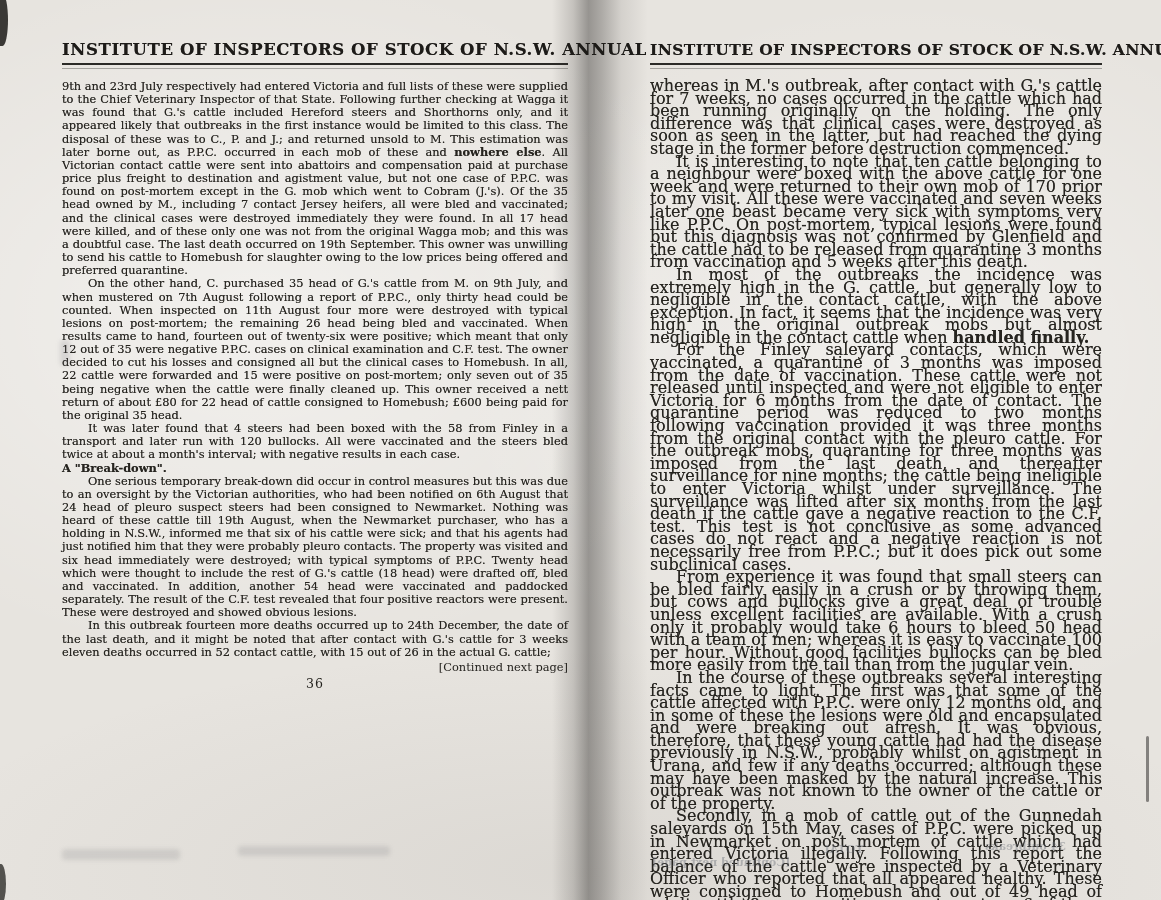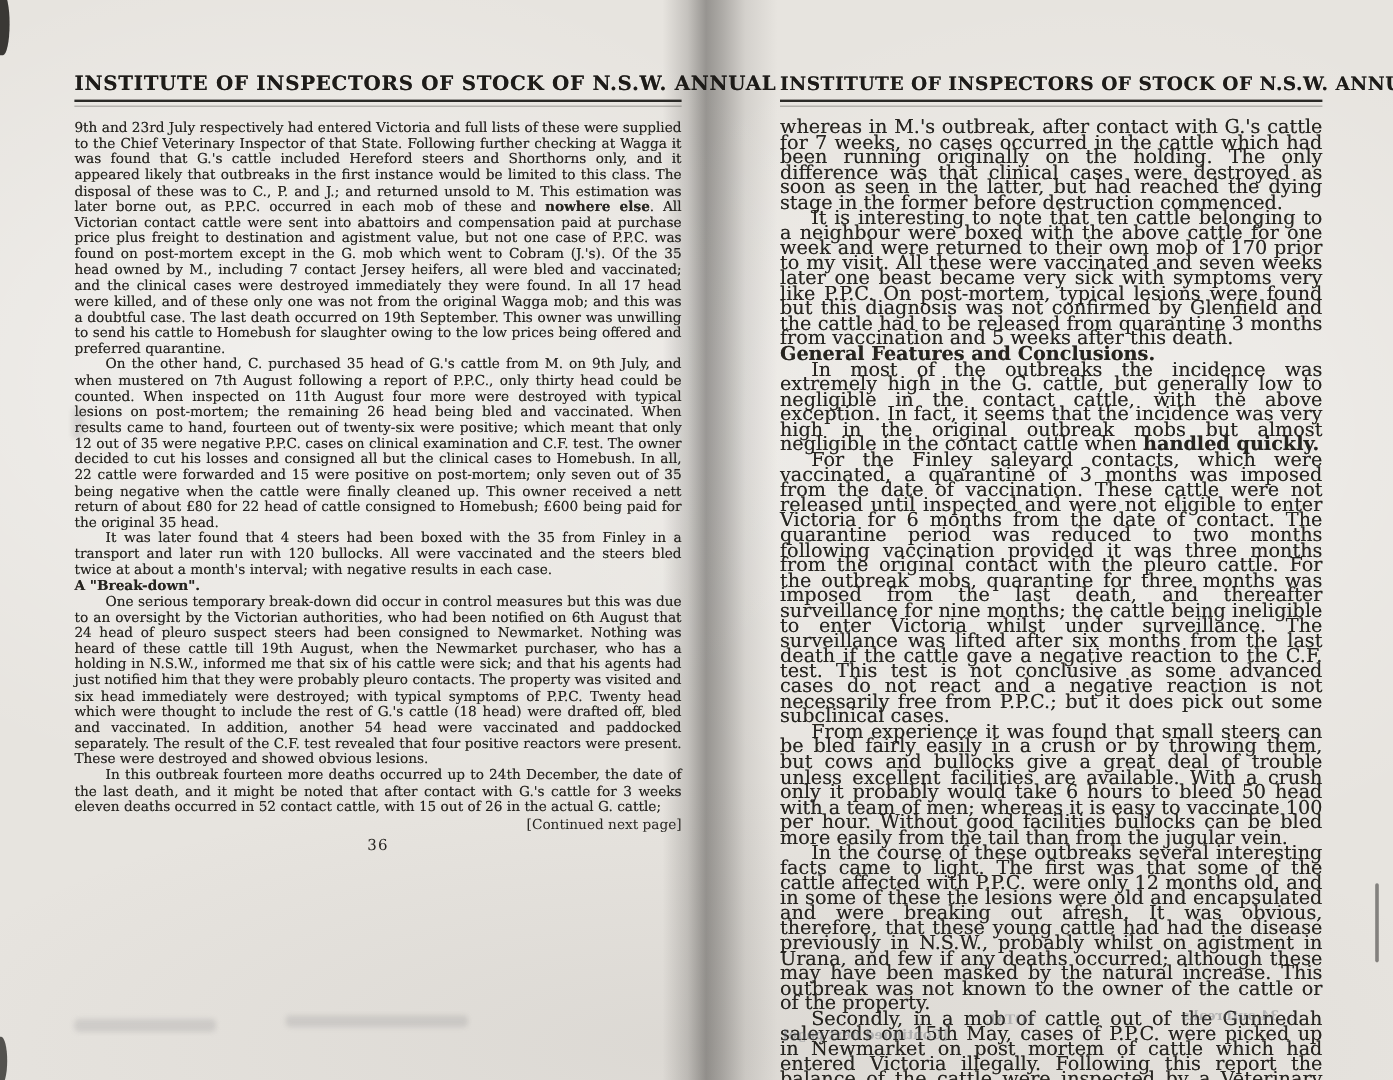--- a/index.html
+++ b/index.html
@@ -20,21 +20,21 @@
   
   .corner-mark{position:absolute;background:#3a3835;border-radius:0 60% 60% 0;}
   .corner-top-left{left:-3px;top:-6px;width:11px;height:52px;}
   .corner-bottom-left{left:-4px;top:864px;width:10px;height:40px;opacity:.85;}
   .edge-streak{position:absolute;left:1146px;top:736px;width:3px;height:66px;
                background:rgba(50,48,45,.55);border-radius:2px;filter:blur(.5px);}
   .smudge{position:absolute;filter:blur(2px);background:rgba(110,112,118,.18);border-radius:4px;}
   .ghost{position:absolute;transform:scaleX(-1);color:rgba(95,100,110,.38);
          filter:blur(.6px);font-weight:bold;font-size:11px;white-space:nowrap;}
 
-  .page{position:absolute;top:60px;}
+  .page{position:absolute;top:40px;}
   .page-left{left:62px;width:506px;}
   .page-right{left:650px;width:452px;}
 
   .running-head{font-weight:bold;text-align:justify;text-align-last:justify;
                 white-space:nowrap;color:#1d1b18;
                 text-shadow:0 0 .5px rgba(0,0,0,.55);}
   .page-left  .running-head{font-size:16.5px;letter-spacing:.6px;}
   .page-right .running-head{font-size:15.5px;letter-spacing:.4px;}
   .head-rule{height:2px;background:#2b2a27;margin-top:4px;}
   .head-rule-echo{height:1px;background:rgba(43,42,39,.35);margin-top:3px;}
@@ -60,38 +60,37 @@
 
   <div class="gutter"></div>
 
   <div class="page page-left">
     <div class="running-head">INSTITUTE OF INSPECTORS OF STOCK OF N.S.W. ANNUAL</div>
     <div class="head-rule"></div>
     <div class="head-rule-echo"></div>
     <div class="body-text">
         <p class=""><span>9th and 23rd July respectively had entered Victoria and full lists of these were supplied to the Chief Veterinary Inspector of that State.  Following further checking at Wagga it was found that G.'s cattle included Hereford steers and Shorthorns only, and it appeared likely that outbreaks in the first instance would be limited to this class.  The disposal of these was to C., P. and J.; and returned unsold to M.  This estimation was later borne out, as P.P.C. occurred in each mob of these and </span><b>nowhere else</b><span>.  All Victorian contact cattle were sent into abattoirs and compensation paid at purchase price plus freight to destination and agistment value, but not one case of P.P.C. was found on post-mortem except in the G. mob which went to Cobram (J.'s).  Of the 35 head owned by M., including 7 contact Jersey heifers, all were bled and vaccinated; and the clinical cases were destroyed immediately they were found.  In all 17 head were killed, and of these only one was not from the original Wagga mob; and this was a doubtful case.  The last death occurred on 19th September.  This owner was unwilling to send his cattle to Homebush for slaughter owing to the low prices being offered and preferred quarantine.</span></p>
         <p class="indent"><span>On the other hand, C. purchased 35 head of G.'s cattle from M. on 9th July, and when mustered on 7th August following a report of P.P.C., only thirty head could be counted.  When inspected on 11th August four more were destroyed with typical lesions on post-mortem; the remaining 26 head being bled and vaccinated.  When results came to hand, fourteen out of twenty-six were positive; which meant that only 12 out of 35 were negative P.P.C. cases on clinical examination and C.F. test.  The owner decided to cut his losses and consigned all but the clinical cases to Homebush.  In all, 22 cattle were forwarded and 15 were positive on post-mortem; only seven out of 35 being negative when the cattle were finally cleaned up.  This owner received a nett return of about £80 for 22 head of cattle consigned to Homebush; £600 being paid for the original 35 head.</span></p>
-        <p class="indent"><span>It was later found that 4 steers had been boxed with the 35 from Finley in a transport and later run with 120 bullocks.  All were vaccinated and the steers bled twice at about a month's interval; with negative results in each case.</span></p>
+        <p class="indent"><span>It was later found that 4 steers had been boxed with the 58 from Finley in a transport and later run with 120 bullocks.  All were vaccinated and the steers bled twice at about a month's interval; with negative results in each case.</span></p>
         <p class="section-heading"><span>A "Break-down".</span></p>
         <p class="indent"><span>One serious temporary break-down did occur in control measures but this was due to an oversight by the Victorian authorities, who had been notified on 6th August that 24 head of pleuro suspect steers had been consigned to Newmarket.  Nothing was heard of these cattle till 19th August, when the Newmarket purchaser, who has a holding in N.S.W., informed me that six of his cattle were sick; and that his agents had just notified him that they were probably pleuro contacts.  The property was visited and six head immediately were destroyed; with typical symptoms of P.P.C.  Twenty head which were thought to include the rest of G.'s cattle (18 head) were drafted off, bled and vaccinated.  In addition, another 54 head were vaccinated and paddocked separately.  The result of the C.F. test revealed that four positive reactors were present.  These were destroyed and showed obvious lesions.</span></p>
         <p class="indent"><span>In this outbreak fourteen more deaths occurred up to 24th December, the date of the last death, and it might be noted that after contact with G.'s cattle for 3 weeks eleven deaths occurred in 52 contact cattle, with 15 out of 26 in the actual G. cattle;</span></p>
       </div>
     <div class="footer-note">[Continued next page]</div>
     <div class="page-num">36</div>
   </div>
 
   <div class="page page-right">
     <div class="running-head">INSTITUTE OF INSPECTORS OF STOCK OF N.S.W. ANNUAL</div>
     <div class="head-rule"></div>
     <div class="head-rule-echo"></div>
     <div class="body-text">
         <p class=""><span>whereas in M.'s outbreak, after contact with G.'s cattle for 7 weeks, no cases occurred in the cattle which had been running originally on the holding.  The only difference was that clinical cases were destroyed as soon as seen in the latter, but had reached the dying stage in the former before destruction commenced.</span></p>
         <p class="indent"><span>It is interesting to note that ten cattle belonging to a neighbour were boxed with the above cattle for one week and were returned to their own mob of 170 prior to my visit.  All these were vaccinated and seven weeks later one beast became very sick with symptoms very like P.P.C.  On post-mortem, typical lesions were found but this diagnosis was not confirmed by Glenfield and the cattle had to be released from quarantine 3 months from vaccination and 5 weeks after this death.</span></p>
-        <p class="section-heading"><span>General Features and Conclusions.</span></p>
-        <p class="indent"><span>In most of the outbreaks the incidence was extremely high in the G. cattle, but generally low to negligible in the contact cattle, with the above exception.  In fact, it seems that the incidence was very high in the original outbreak mobs but almost negligible in the contact cattle when </span><b>handled quickly.</b></p>
+        <p class="indent"><span>In most of the outbreaks the incidence was extremely high in the G. cattle, but generally low to negligible in the contact cattle, with the above exception.  In fact, it seems that the incidence was very high in the original outbreak mobs but almost negligible in the contact cattle when </span><b>handled finally.</b></p>
         <p class="indent"><span>For the Finley saleyard contacts, which were vaccinated, a quarantine of 3 months was imposed from the date of vaccination.  These cattle were not released until inspected and were not eligible to enter Victoria for 6 months from the date of contact.  The quarantine period was reduced to two months following vaccination provided it was three months from the original contact with the pleuro cattle.  For the outbreak mobs, quarantine for three months was imposed from the last death, and thereafter surveillance for nine months; the cattle being ineligible to enter Victoria whilst under surveillance.  The surveillance was lifted after six months from the last death if the cattle gave a negative reaction to the C.F. test.  This test is not conclusive as some advanced cases do not react and a negative reaction is not necessarily free from P.P.C.; but it does pick out some subclinical cases.</span></p>
         <p class="indent"><span>From experience it was found that small steers can be bled fairly easily in a crush or by throwing them, but cows and bullocks give a great deal of trouble unless excellent facilities are available.  With a crush only it probably would take 6 hours to bleed 50 head with a team of men; whereas it is easy to vaccinate 100 per hour.  Without good facilities bullocks can be bled more easily from the tail than from the jugular vein.</span></p>
         <p class="indent"><span>In the course of these outbreaks several interesting facts came to light.  The first was that some of the cattle affected with P.P.C. were only 12 months old, and in some of these the lesions were old and encapsulated and were breaking out afresh.  It was obvious, therefore, that these young cattle had had the disease previously in N.S.W., probably whilst on agistment in Urana, and few if any deaths occurred; although these may have been masked by the natural increase.  This outbreak was not known to the owner of the cattle or of the property.</span></p>
         <p class="indent"><span>Secondly, in a mob of cattle out of the Gunnedah saleyards on 15th May, cases of P.P.C. were picked up in Newmarket on post mortem of cattle which had entered Victoria illegally.  Following this report the balance of the cattle were inspected by a Veterinary Officer who reported that all appeared healthy.  These were consigned to Homebush and out of 49 head of adult cattle 8 were positive on post-mortem; 6 of them being active.  It is</span></p>
       </div>
     <div class="footer-note">[Continued next page]</div>
     <div class="page-num">45</div>
   </div>
 
   <div class="corner-mark corner-top-left"></div>

